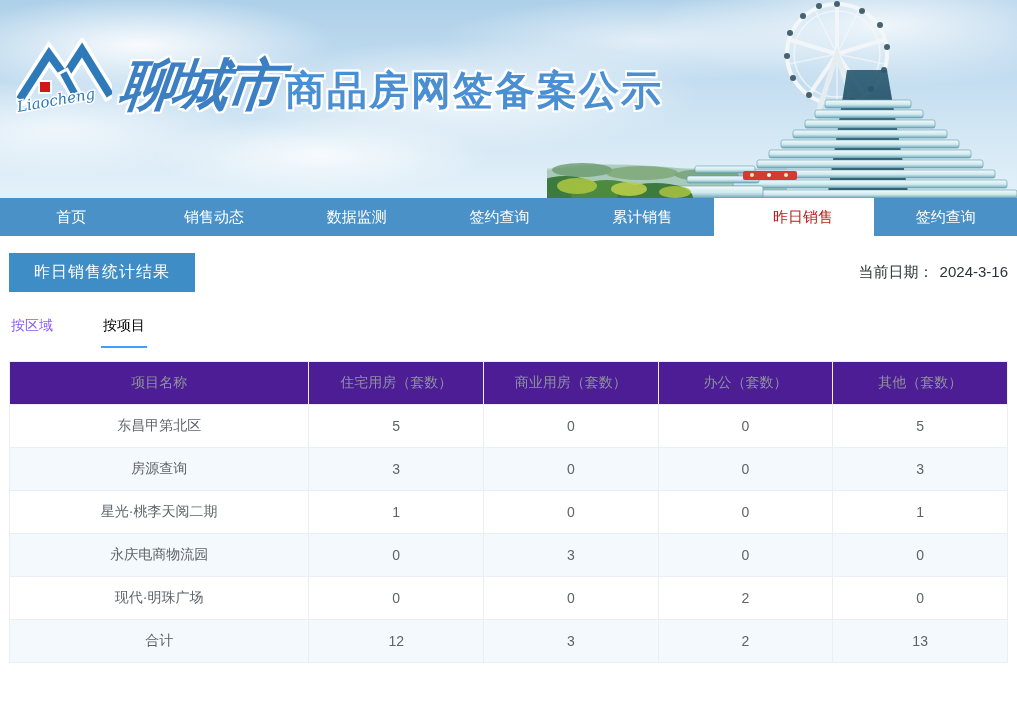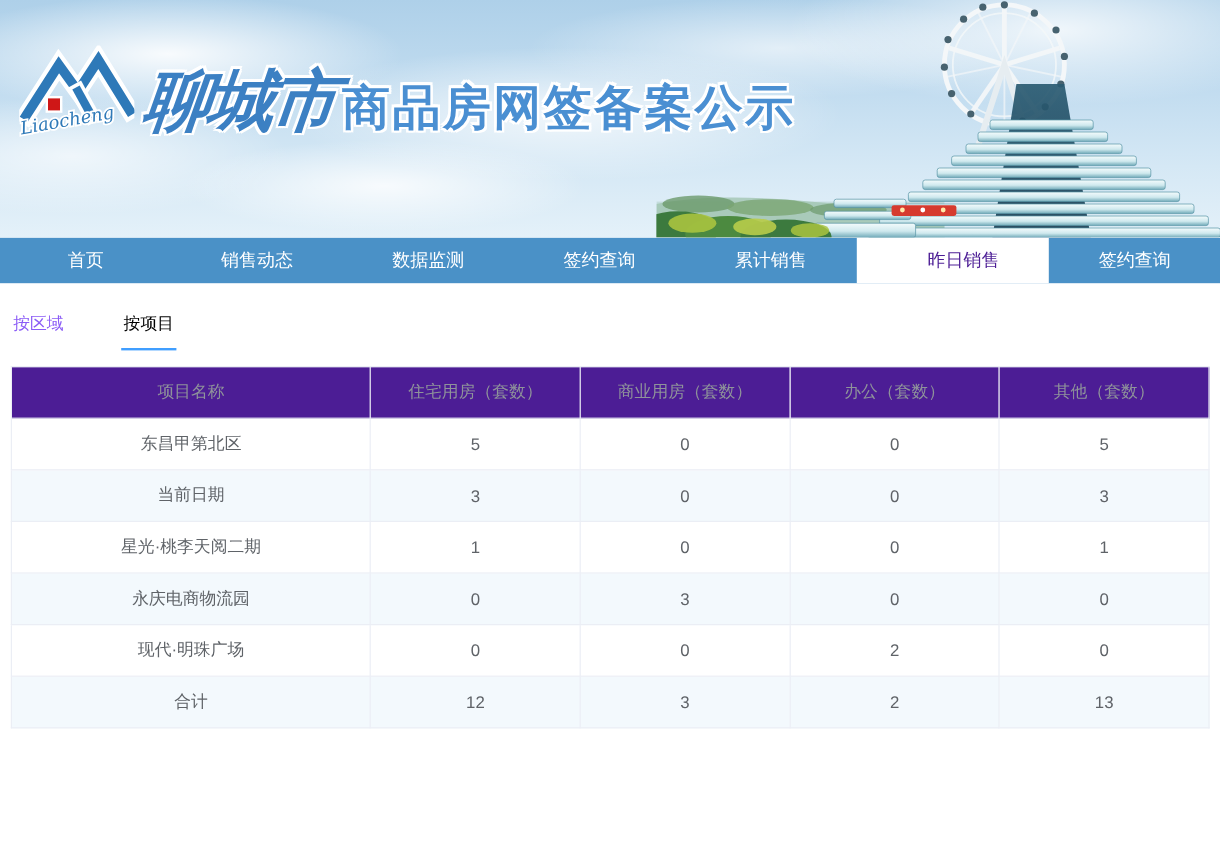--- a/index.html
+++ b/index.html
@@ -25,21 +25,21 @@
   .city-cal { font-family:"DejaVu Serif", serif; font-style:italic; font-weight:bold;
     font-size:56px; line-height:1; color:#3c80c3; letter-spacing:-3px;
     transform:skewX(-6deg); margin:0 6px 8px 8px; }
   .site-title { font-size:40px; line-height:1; font-weight:bold; color:#4a8fd2;
     letter-spacing:2px; margin-bottom:10px; }
 
   
   .nav { display:flex; width:100%; height:38px; background:#4a91c7; }
   .nav-item { flex:1 1 0; display:flex; align-items:center; justify-content:center;
     color:#fff; font-size:15px; text-decoration:none; cursor:pointer; }
-  .nav-item.active { background:#fff; color:#4c1d95;padding-left:18px; }
+  .nav-item.active { background:#fff; color:#b91c1c;padding-left:18px; }
 
   
   .content { padding:0 9px; }
   .page-head { margin-top:17px; display:flex; justify-content:space-between; align-items:center; }
   .section-title { background:#3f8dc6; color:#fff; font-size:16px; padding:9px 25px;
     letter-spacing:1px; }
   .current-date { font-size:15px; color:#2f3338; }
   .current-date .val { margin-left:6px; }
 
   .tabs { margin-top:25px; display:flex; gap:46px; }
@@ -167,20 +167,24 @@
     <a class="nav-item">首页</a>
     <a class="nav-item">销售动态</a>
     <a class="nav-item">数据监测</a>
     <a class="nav-item">签约查询</a>
     <a class="nav-item">累计销售</a>
     <a class="nav-item active">昨日销售</a>
     <a class="nav-item">签约查询</a>
   </nav>
 
 <div class="content">
+  <div class="page-head">
+    <div class="section-title">昨日销售统计结果</div>
+    <div class="current-date"><span>当前日期：</span><span class="val">2024-3-16</span></div>
+  </div>
 
   <div class="tabs">
       <div class="tab">按区域</div>
       <div class="tab active">按项目</div>
     </div>
 
   <table class="data">
     <colgroup>
       <col style="width:30%">
         <col style="width:17.5%">
@@ -199,21 +203,21 @@
     </thead>
     <tbody>
         <tr>
           <td>东昌甲第北区</td>
           <td>5</td>
           <td>0</td>
           <td>0</td>
           <td>5</td>
         </tr>
         <tr>
-          <td>当前日期</td>
+          <td>房源查询</td>
           <td>3</td>
           <td>0</td>
           <td>0</td>
           <td>3</td>
         </tr>
         <tr>
           <td>星光·桃李天阅二期</td>
           <td>1</td>
           <td>0</td>
           <td>0</td>

